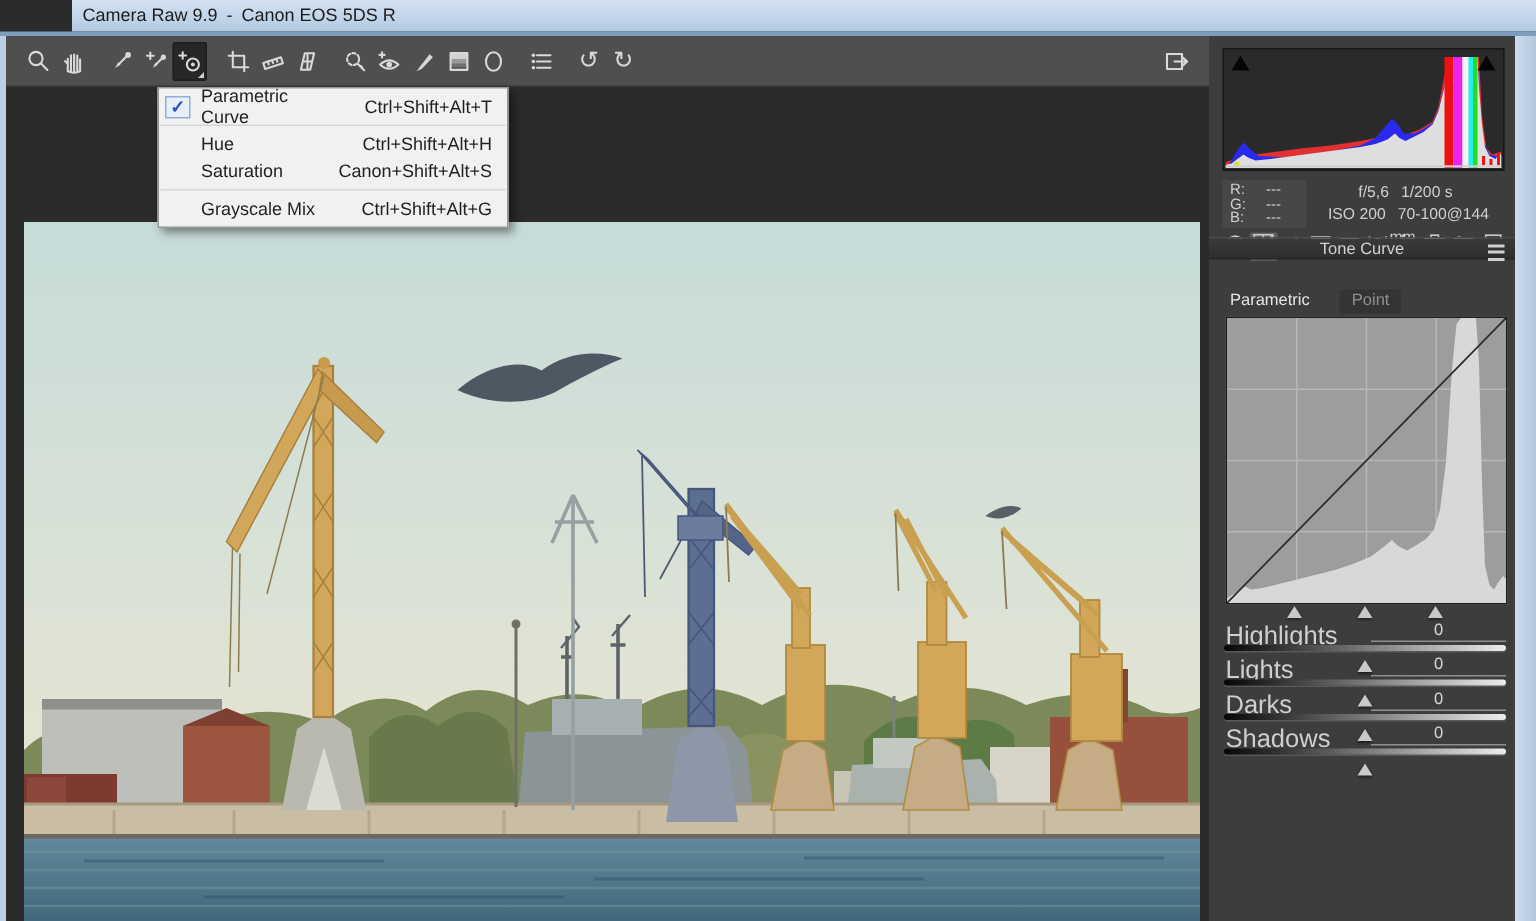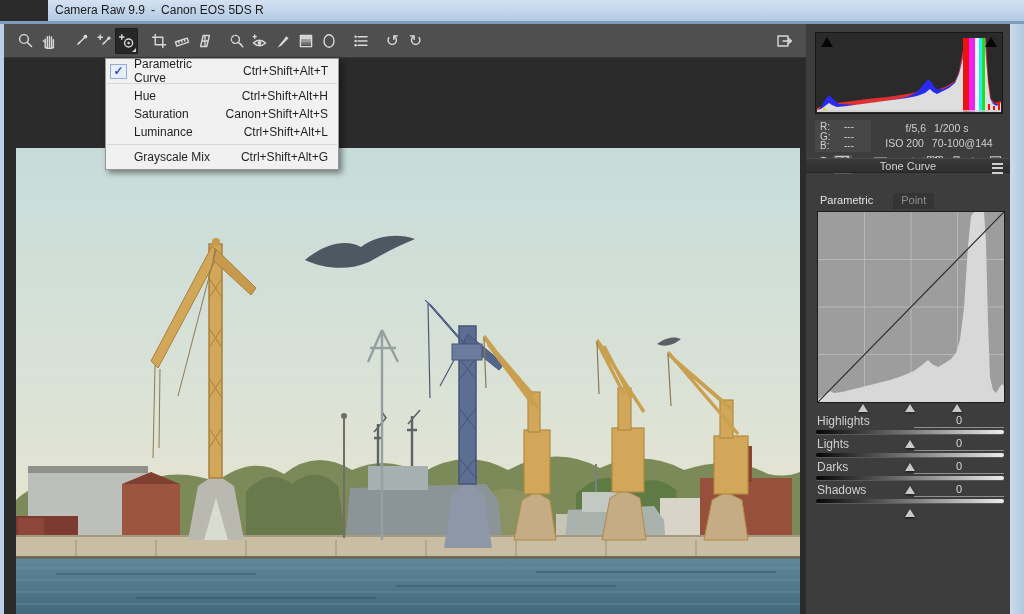--- a/index.html
+++ b/index.html
@@ -81,21 +81,21 @@
   .pp.inactive{color:#8f8f8f;background:#343434;}
 
   .curve-wrap{position:absolute;left:11px;top:187px;width:186px;height:190px;
     border:1px solid #1d1d1d;background:#9d9d9d;}
   .curve-thumbs{position:absolute;left:11px;top:380px;width:188px;height:9px;}
   .ct{position:absolute;top:0;width:0;height:0;border-left:5px solid transparent;
     border-right:5px solid transparent;border-bottom:8px solid #c9c9c9;
     filter:drop-shadow(0 1px 1px #1e1e1e);}
 
   .slider-row{position:absolute;left:10px;width:188px;height:22px;}
-  .sl-label{position:absolute;left:1px;top:0;font-size:12px;color:#cfcfcf;}
+  .sl-label{position:absolute;left:1px;top:0;font-size:17px;color:#cfcfcf;}
   .sl-value{position:absolute;right:0;top:0;width:90px;text-align:center;font-size:11px;color:#d6d6d6;
     border-bottom:1px solid #8f8f8f;padding-bottom:1px;}
   .sl-track{position:absolute;left:0;top:16px;width:188px;height:4px;border-radius:2px;
     background:linear-gradient(90deg,#060606,#ededed);box-shadow:0 1px 0 rgba(255,255,255,.15);}
   .sl-thumb{position:absolute;left:50%;top:10px;margin-left:-5px;width:0;height:0;
     border-left:5px solid transparent;border-right:5px solid transparent;border-bottom:8px solid #c9c9c9;
     filter:drop-shadow(0 1px 1px #141414);}
 </style>
 </head>
 <body>
@@ -332,25 +332,20 @@
     <div class="menu-sep"></div>
     <div class="menu-item">
       <span class="mi-check"></span>
       <span class="mi-label">Hue</span>
       <span class="mi-shortcut">Ctrl+Shift+Alt+H</span>
     </div>
     <div class="menu-item">
       <span class="mi-check"></span>
       <span class="mi-label">Saturation</span>
       <span class="mi-shortcut">Canon+Shift+Alt+S</span>
-    </div>
-    <div class="menu-item">
-      <span class="mi-check"></span>
-      <span class="mi-label">Luminance</span>
-      <span class="mi-shortcut">Ctrl+Shift+Alt+L</span>
     </div>
     <div class="menu-sep"></div>
     <div class="menu-item">
       <span class="mi-check"></span>
       <span class="mi-label">Grayscale Mix</span>
       <span class="mi-shortcut">Ctrl+Shift+Alt+G</span>
     </div>
   </div>
 
   <div class="right-panel">

